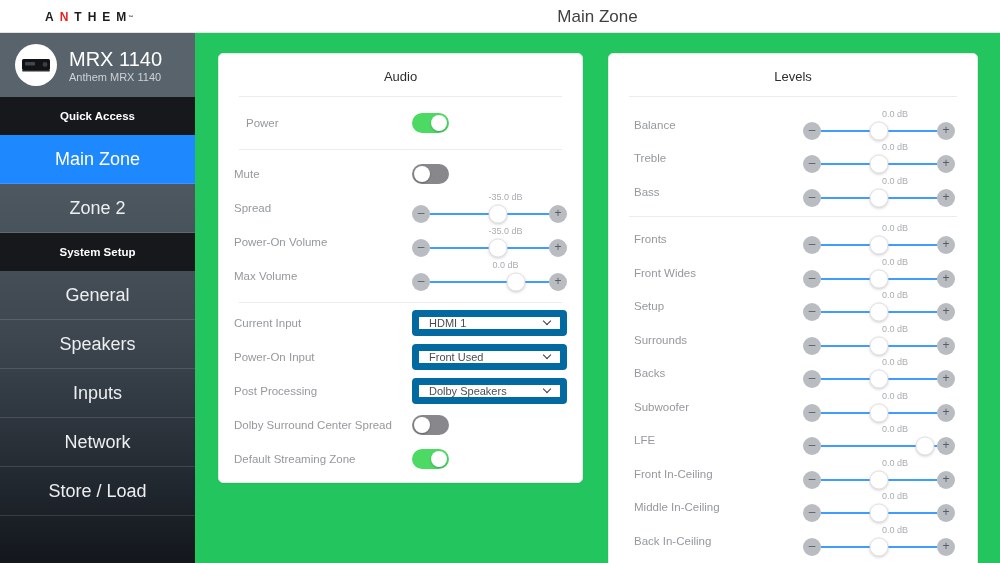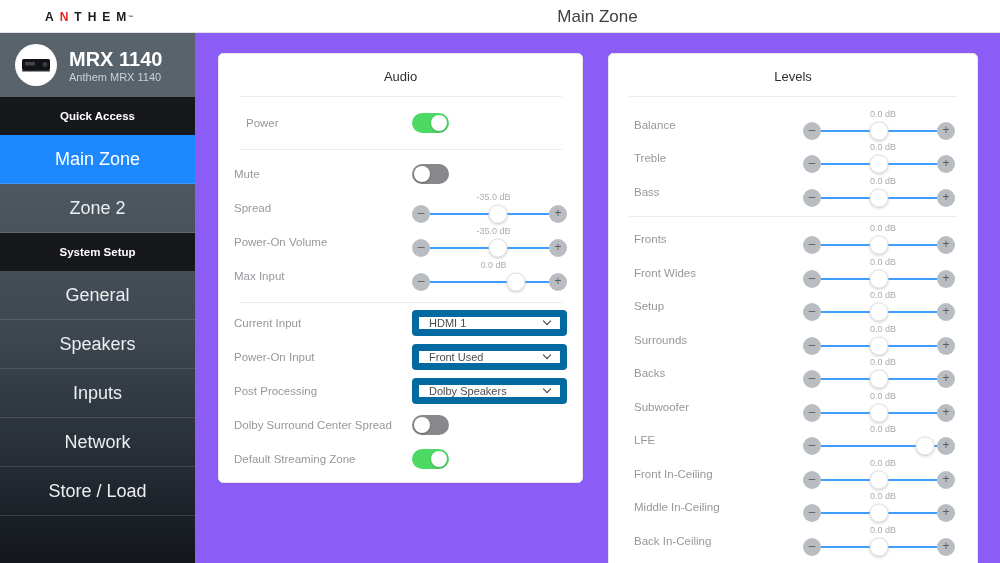--- a/index.html
+++ b/index.html
@@ -18,31 +18,31 @@
     display:flex; align-items:center; justify-content:center;
     font-size:17px; font-weight:400; color:#414144; }
 
   
   .sidebar { position:absolute; left:0; top:33px; bottom:0; width:195px;
     background:linear-gradient(180deg,#5b656e 0%,#4d575f 30%,#3d464f 58%,#242b33 82%,#13171c 100%); }
   .sidebar-header { height:64px; background:#59636c; display:flex; align-items:center; padding-left:15px; }
   .avatar { width:42px; height:42px; border-radius:50%; background:#ffffff; flex:none;
     display:flex; align-items:center; justify-content:center; }
   .dev-text { margin-left:12px; }
-  .dev-name { font-size:20px; font-weight:700; color:#ffffff; line-height:23px; }
+  .dev-name { font-size:20px; font-weight:400; color:#ffffff; line-height:23px; }
   .dev-sub { font-size:11px; font-weight:300; color:#ccd2d7; }
   .section-header { height:38px; background:#16181c; color:#ffffff; font-size:11.5px;
     font-weight:bold; display:flex; align-items:center; justify-content:center; }
   .side-item { height:49px; display:flex; align-items:center; justify-content:center;
     font-size:18px; font-weight:300; color:#eceef0; cursor:pointer;
     border-bottom:1px solid rgba(255,255,255,0.13); }
   .side-item.active { background:#1e88fe; color:#ffffff; }
 
   
-  .content { position:absolute; left:195px; top:33px; right:0; bottom:0; background:#8b5cf6; }
+  .content { position:absolute; left:195px; top:33px; right:0; bottom:0; background:#22c55e; }
   .card { position:absolute; background:#ffffff; border:1px solid #e6e6e9; border-radius:5px;
     box-shadow:0 1px 2px rgba(0,0,0,0.04); }
   .card-audio  { left:23px;  top:20px; width:365px; height:430px; }
   .card-levels { left:413px; top:20px; width:370px; height:560px; }
   .card-title { text-align:center; padding-top:15px; font-size:13px; font-weight:500; color:#2e2e30; }
   .title-divider { border-top:1px solid #ececef; margin:12px 20px 0 20px; }
   .group-divider { border-top:1px solid #ececef; margin:0 20px; }
 
   .row { display:flex; align-items:center; }
   .card-audio  .row { height:34px;   padding:0 15px 0 15px; }
@@ -62,21 +62,21 @@
   .toggle { width:37px; height:20px; border-radius:10px; position:relative; cursor:pointer; }
   .toggle.on  { background:#4cd964; }
   .toggle.off { background:#87878c; }
   .knob { position:absolute; top:2px; width:16px; height:16px; border-radius:50%;
     background:#ffffff; box-shadow:0 1px 2px rgba(0,0,0,0.25); }
   .toggle.off .knob { left:2px; }
   .toggle.on  .knob { left:19px; }
 
   
   .slider { position:relative; width:100%; height:34px; }
-  .slider-value { position:absolute; top:1px; left:4px; width:100%; text-align:center;
+  .slider-value { position:absolute; top:1px; left:16px; width:100%; text-align:center;
     font-size:9px; color:#a9adb1; }
   .slider-bar { position:absolute; left:0; right:0; top:13px; height:20px;
     display:flex; align-items:center; }
   .sbtn { width:18px; height:18px; border-radius:50%; background:#b9bdc2; color:#595d61;
     font-size:12px; line-height:17px; text-align:center; flex:none; cursor:pointer; user-select:none; }
   .track { flex:1; height:2px; background:#3f9dff; position:relative; }
   .handle { position:absolute; top:50%; width:19px; height:19px; border-radius:50%;
     background:#ffffff; border:1px solid #e2e2e4; box-shadow:0 1px 3px rgba(0,0,0,0.18);
     transform:translate(-50%,-50%); cursor:pointer; }
 
@@ -177,21 +177,21 @@
                   <div class="sbtn">–</div>
                   <div class="track">
                     <div class="handle" style="left: 57%;"></div>
                   </div>
                   <div class="sbtn">+</div>
                 </div>
               </div>
             </div>
           </div>
           <div class="row">
-            <span class="row-label">Max Input</span>
+            <span class="row-label">Max Volume</span>
             <div class="ctrl-audio">
               <div class="slider">
                 <div class="slider-value">0.0 dB</div>
                 <div class="slider-bar">
                   <div class="sbtn">–</div>
                   <div class="track">
                     <div class="handle" style="left: 72%;"></div>
                   </div>
                   <div class="sbtn">+</div>
                 </div>

